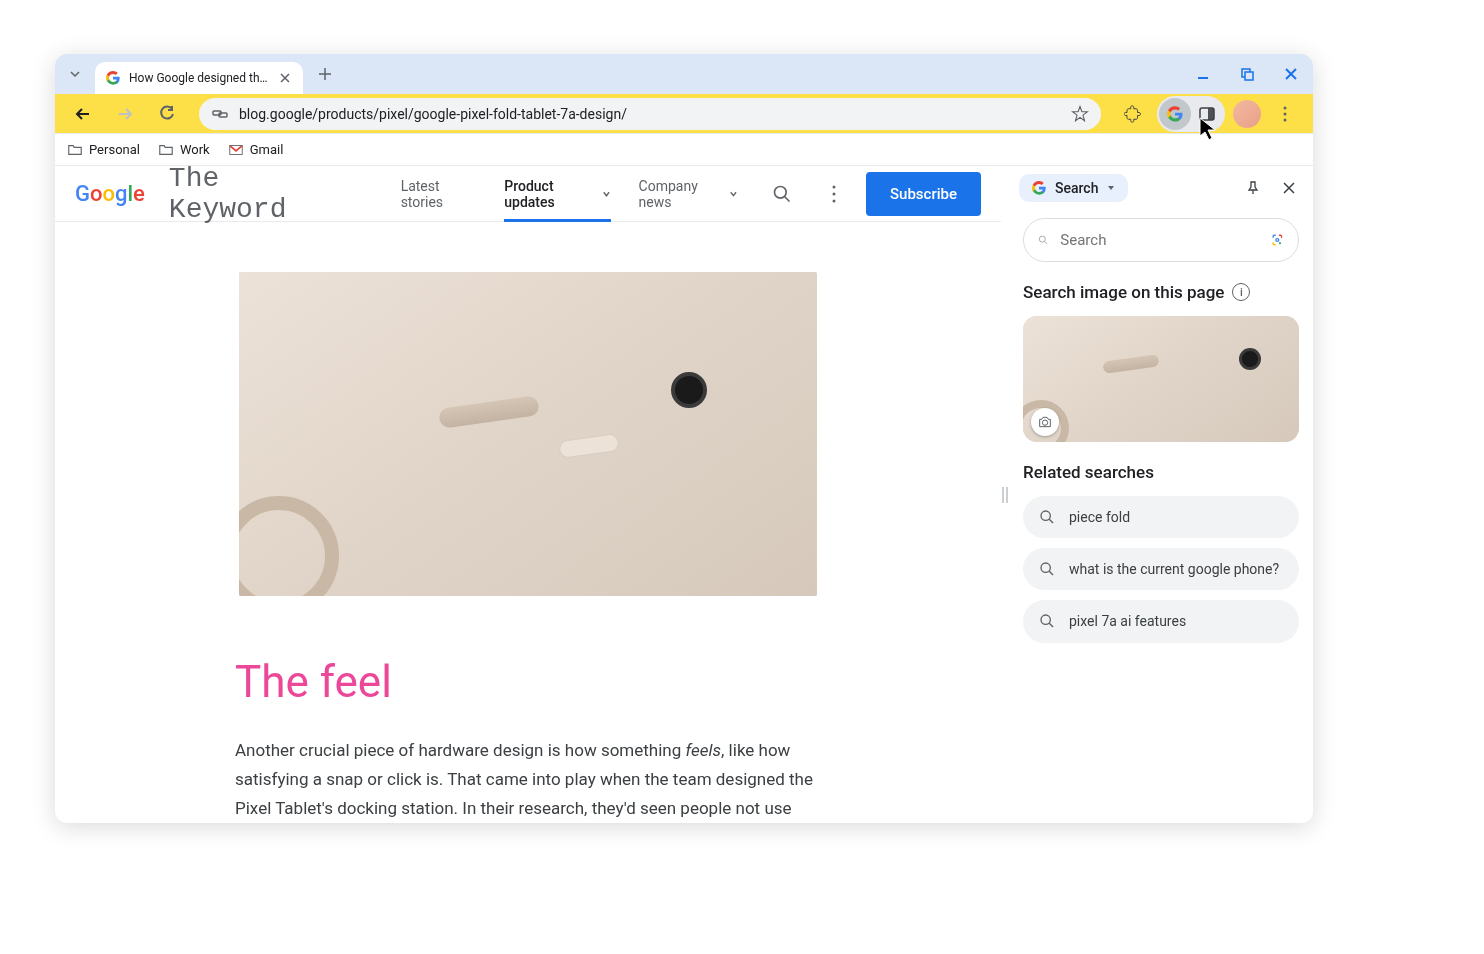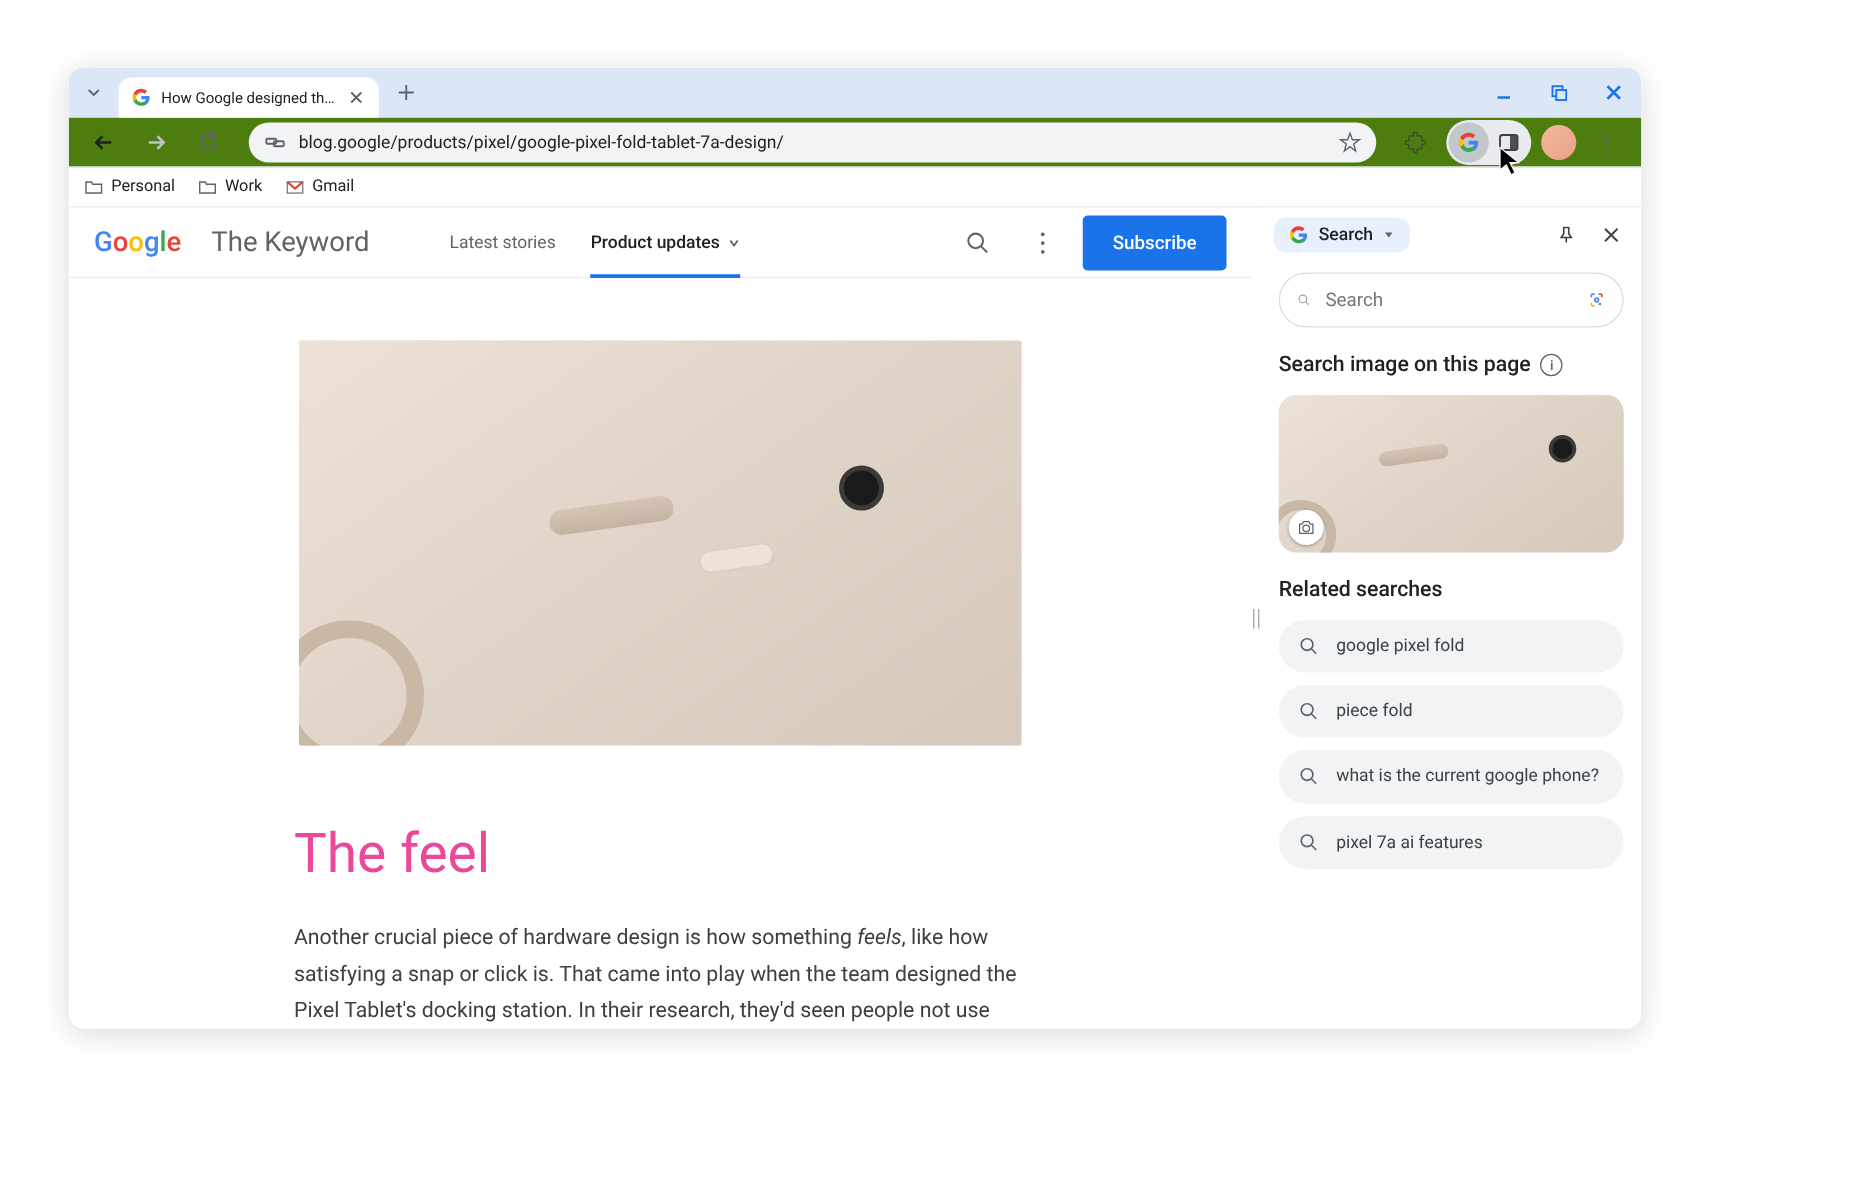--- a/index.html
+++ b/index.html
@@ -11,21 +11,21 @@
 .tab-dropdown { width: 24px; height: 24px; border-radius: 50%; display: flex; align-items: center; justify-content: center; margin-right: 8px; cursor: pointer; }
 .tab { background: #fff; height: 32px; border-radius: 10px 10px 0 0; display: flex; align-items: center; padding: 0 10px; gap: 8px; min-width: 200px; cursor: pointer; margin-top: 8px; }
 .tab-favicon { width: 16px; height: 16px; }
 .tab-title { font-size: 12px; color: #202124; white-space: nowrap; overflow: hidden; text-overflow: ellipsis; max-width: 140px; }
 .tab-close { width: 16px; height: 16px; display: flex; align-items: center; justify-content: center; cursor: pointer; }
 .new-tab { margin-left: 8px; width: 28px; height: 28px; display: flex; align-items: center; justify-content: center; cursor: pointer; border-radius: 50%; }
 .window-controls { position: absolute; right: 8px; top: 0; height: 40px; display: flex; align-items: center; gap: 16px; }
 .win-ctrl { width: 28px; height: 28px; display: flex; align-items: center; justify-content: center; cursor: pointer; color: #1a73e8; }
 
 
-.toolbar { height: 40px; background: #4d7c0f; display: flex; align-items: center; padding: 0 12px; gap: 10px; border-bottom: 1px solid #e8eaed; }
+.toolbar { height: 40px; background: #fde047; display: flex; align-items: center; padding: 0 12px; gap: 10px; border-bottom: 1px solid #e8eaed; }
 .tb-btn { width: 32px; height: 32px; border-radius: 50%; display: flex; align-items: center; justify-content: center; cursor: pointer; color: #5f6368; }
 .tb-btn.disabled { color: #bdc1c6; }
 .omnibox { flex: 1; height: 32px; background: #f1f3f4; border-radius: 16px; display: flex; align-items: center; padding: 0 12px; gap: 10px; margin: 0 6px; }
 .site-info { width: 18px; height: 18px; color: #5f6368; }
 .url { font-size: 14px; color: #202124; flex: 1; }
 .star-btn { color: #5f6368; cursor: pointer; }
 .toolbar-right { display: flex; align-items: center; gap: 8px; }
 .ext-btn, .side-btn { width: 32px; height: 32px; display: flex; align-items: center; justify-content: center; cursor: pointer; color: #3c4043; }
 .side-cluster { display: flex; align-items: center; background: #e8eaed; border-radius: 20px; padding: 2px; gap: 0; }
 .side-cluster .g-active { background: #c2c7cc; border-radius: 50%; width: 32px; height: 32px; display: flex; align-items: center; justify-content: center; }
@@ -39,21 +39,21 @@
 .bm-icon { width: 16px; height: 16px; color: #5f6368; }
 
 
 .content-area { flex: 1; display: flex; overflow: hidden; }
 
 
 .main-page { flex: 1; overflow-y: auto; position: relative; }
 .page-header { height: 56px; display: flex; align-items: center; padding: 0 20px; border-bottom: 1px solid #e8eaed; gap: 24px; }
 .google-logo { font-size: 22px; font-weight: 500; }
 .g-b { color: #4285F4; } .g-r { color: #EA4335; } .g-y { color: #FBBC04; } .g-g { color: #34A853; }
-.keyword-title { font-size: 22px; color: #5f6368; font-weight: 400; }
+.keyword-title { font-size: 28px; color: #5f6368; font-weight: 400; font-family: Liberation Mono, monospace; }
 .nav-items { display: flex; gap: 28px; margin-left: 40px; }
 .nav-item { font-size: 14px; color: #5f6368; cursor: pointer; height: 56px; display: flex; align-items: center; gap: 6px; position: relative; }
 .nav-item.active { color: #202124; font-weight: 500; }
 .nav-item.active::after { content: ''; position: absolute; bottom: 0; left: 0; right: 0; height: 3px; background: #1a73e8; }
 .header-right { margin-left: auto; display: flex; align-items: center; gap: 12px; }
 .hdr-icon { width: 40px; height: 40px; display: flex; align-items: center; justify-content: center; cursor: pointer; color: #5f6368; }
 .subscribe-btn { background: #1a73e8; color: #fff; border: none; padding: 0 24px; height: 44px; border-radius: 4px; font-size: 15px; font-weight: 500; cursor: pointer; }
 
 .article-body { padding: 50px 180px 40px; }
 .article-image { width: 578px; height: 324px; background: #e8ddd4; border-radius: 2px; margin: 0 auto 60px; position: relative; overflow: hidden; }
@@ -239,20 +239,26 @@
         <div class="nav-items">
           <div class="nav-item">
               <span>Latest stories</span>
             </div>
           <div class="nav-item active">
               <span>Product updates</span>
               <svg width="10" height="10" viewBox="0 0 10 10">
                 <path d="M2 3 L5 7 L8 3" stroke="#5f6368" stroke-width="1.5" fill="none"></path>
               </svg>
             </div>
+          <div class="nav-item">
+              <span>Company news</span>
+              <svg width="10" height="10" viewBox="0 0 10 10">
+                <path d="M2 3 L5 7 L8 3" stroke="#5f6368" stroke-width="1.5" fill="none"></path>
+              </svg>
+            </div>
         </div>
         <div class="header-right">
           <div class="hdr-icon">
               <svg width="20" height="20" viewBox="0 0 24 24">
                 <circle cx="10" cy="10" r="7" stroke="#5f6368" stroke-width="2" fill="none"></circle>
                 <path d="M15 15 L21 21" stroke="#5f6368" stroke-width="2"></path>
               </svg>
             </div>
           <div class="hdr-icon">
               <svg width="4" height="18" viewBox="0 0 4 18">
@@ -346,41 +352,34 @@
           </div>
         </div>
 
         <div class="sp-related-title">Related searches</div>
 
         <div class="related-item">
           <svg width="16" height="16" viewBox="0 0 24 24">
               <circle cx="10" cy="10" r="7" stroke="#5f6368" stroke-width="2" fill="none"></circle>
               <path d="M15 15 L21 21" stroke="#5f6368" stroke-width="2"></path>
             </svg>
-          <span class="related-item-text">google pixel fold</span>
+          <span class="related-item-text">piece fold</span>
         </div>
         <div class="related-item">
           <svg width="16" height="16" viewBox="0 0 24 24">
               <circle cx="10" cy="10" r="7" stroke="#5f6368" stroke-width="2" fill="none"></circle>
               <path d="M15 15 L21 21" stroke="#5f6368" stroke-width="2"></path>
             </svg>
-          <span class="related-item-text">piece fold</span>
+          <span class="related-item-text">what is the current google phone?</span>
         </div>
         <div class="related-item">
           <svg width="16" height="16" viewBox="0 0 24 24">
               <circle cx="10" cy="10" r="7" stroke="#5f6368" stroke-width="2" fill="none"></circle>
               <path d="M15 15 L21 21" stroke="#5f6368" stroke-width="2"></path>
             </svg>
-          <span class="related-item-text">what is the current google phone?</span>
-        </div>
-        <div class="related-item">
-          <svg width="16" height="16" viewBox="0 0 24 24">
-              <circle cx="10" cy="10" r="7" stroke="#5f6368" stroke-width="2" fill="none"></circle>
-              <path d="M15 15 L21 21" stroke="#5f6368" stroke-width="2"></path>
-            </svg>
           <span class="related-item-text">pixel 7a ai features</span>
         </div>
       </div>
     </div>
   </div>
 </div>
 
 <svg class="cursor-arrow" viewBox="0 0 20 26">
   <path d="M2 2 L2 20 L7 16 L11 24 L14 22 L10 14 L17 14 Z" fill="#000" stroke="#fff" stroke-width="1"></path>
 </svg>

